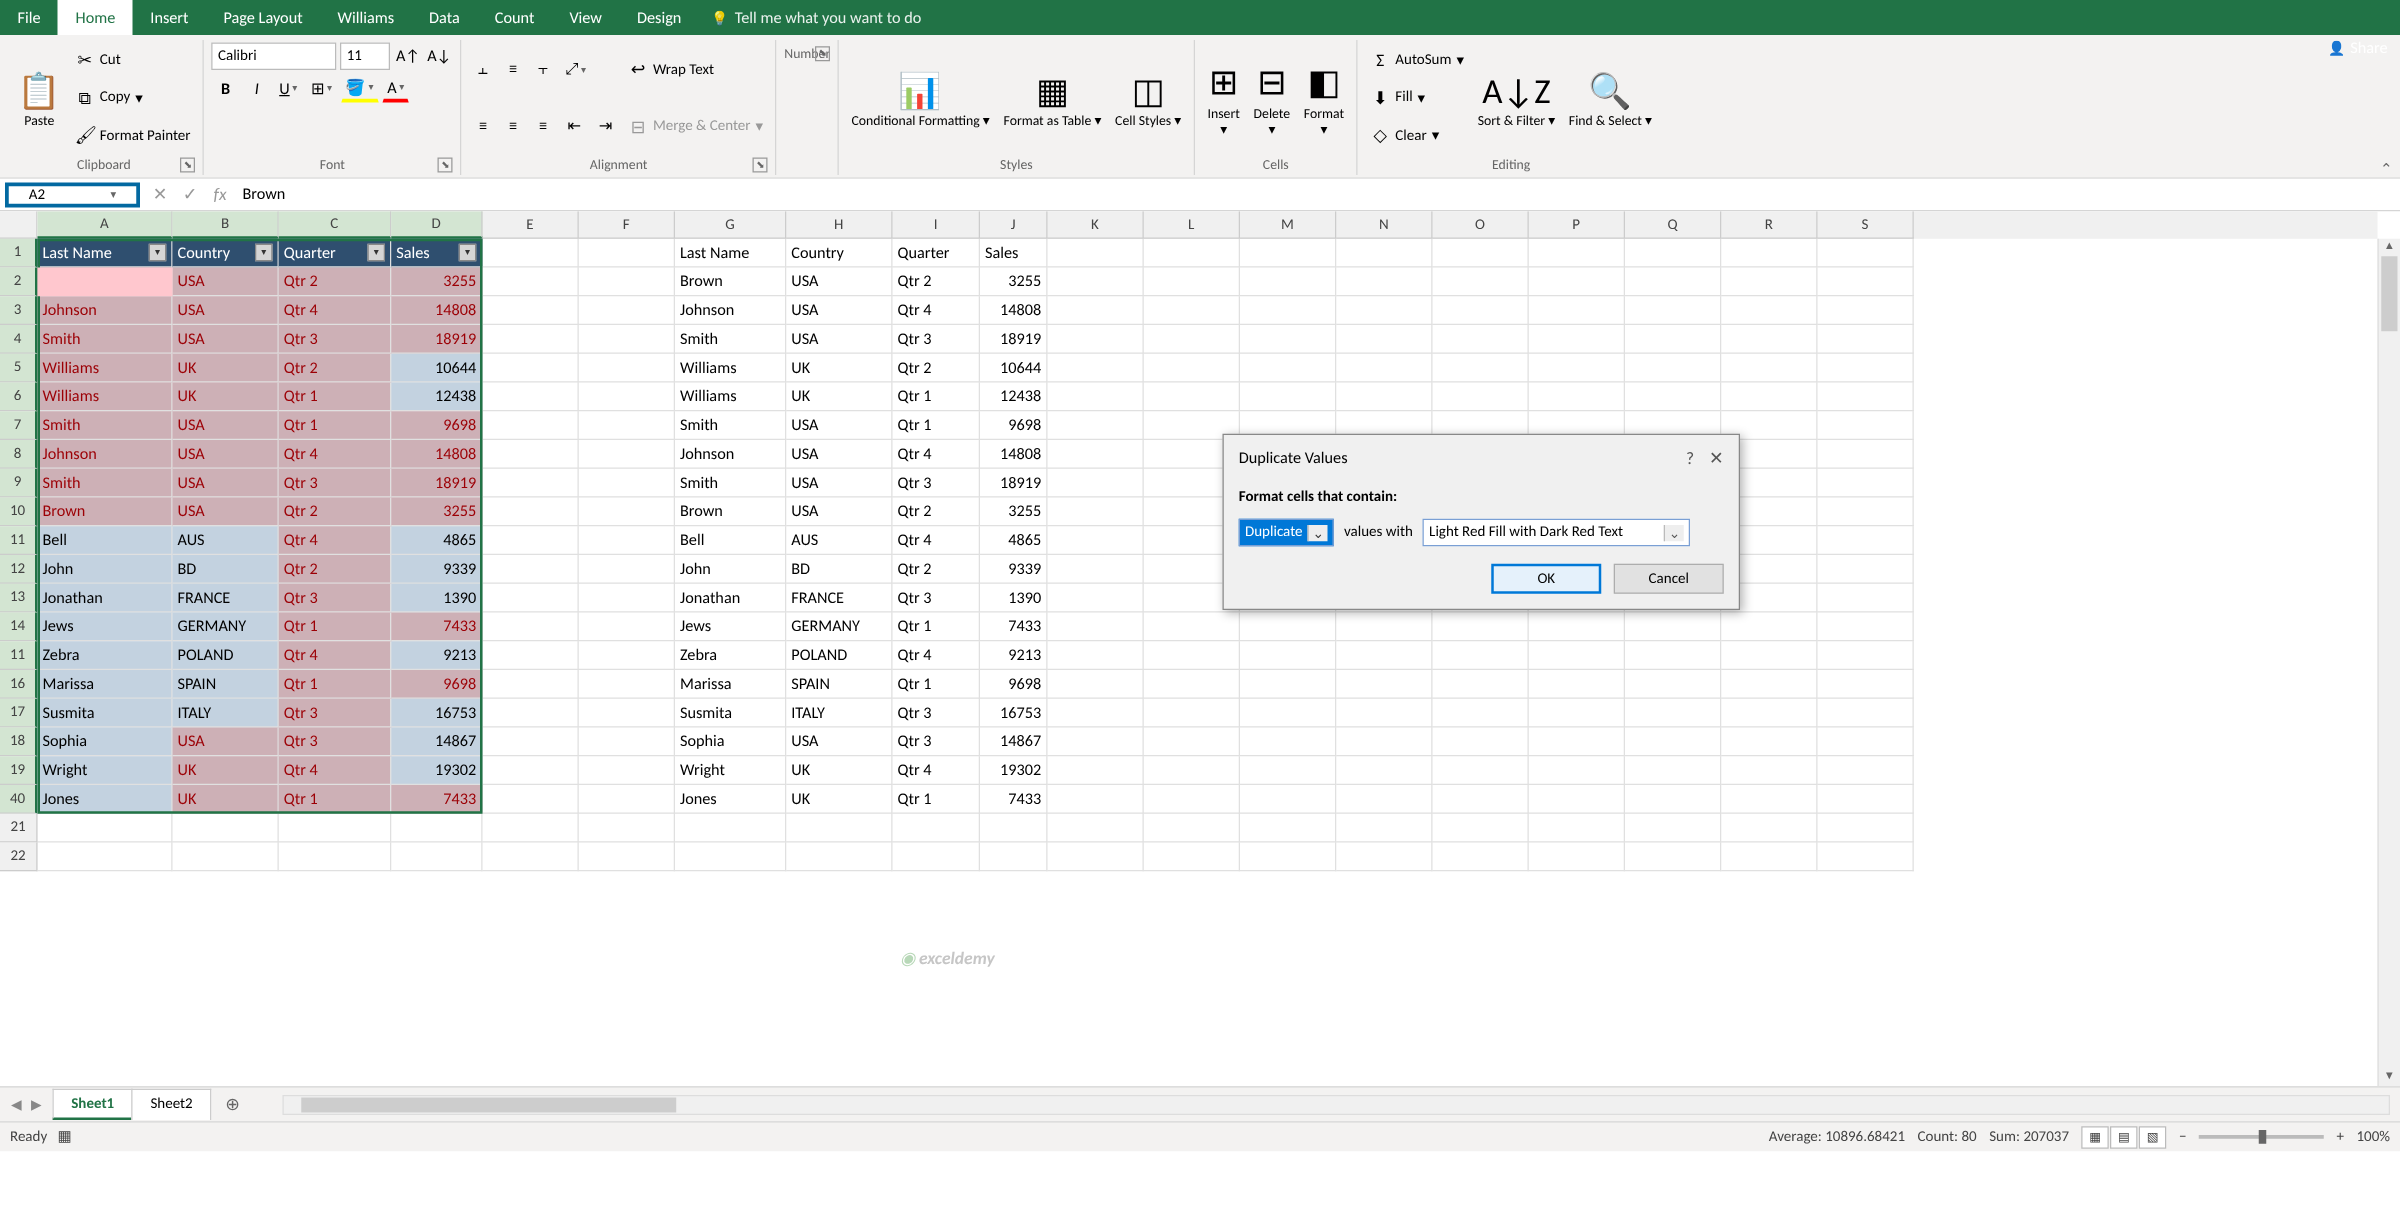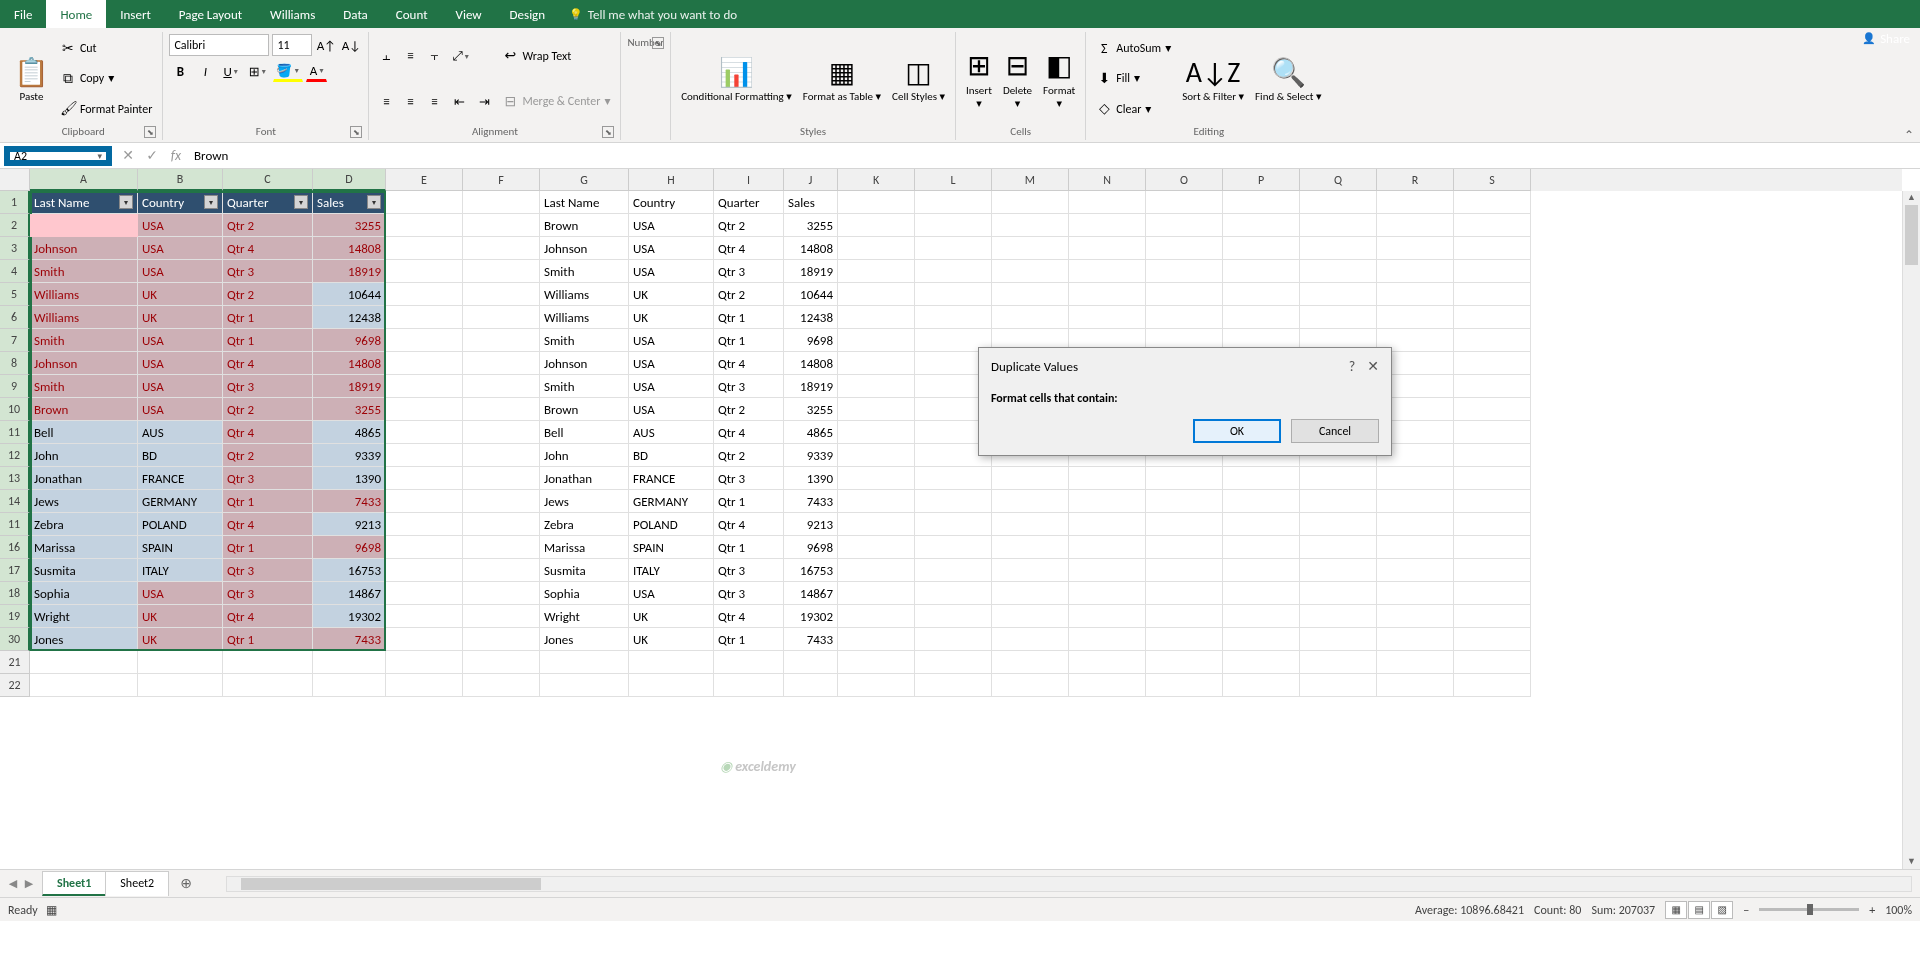--- a/index.html
+++ b/index.html
@@ -39,21 +39,21 @@
 .icon-btn.wide { width: auto; padding: 0 3px; }
 
 .align-grid { display: grid; grid-template-columns: repeat(3, 22px); gap: 2px; }
 
 .num-select { border: 1px solid #bbb; background: #fff; height: 22px; width: 130px; padding: 0 4px; font-size: 12px; }
 
 .collapse-ribbon { position: absolute; right: 6px; top: 128px; cursor: pointer; color: #666; font-size: 12px; }
 
 
 .formula-bar { height: 26px; border-bottom: 1px solid #d5d5d5; display: flex; align-items: center; background: #fff; }
-.name-box { width: 108px; border: 6px solid #0369a1; height: 20px; margin: 0 4px; padding: 0 4px; font-size: 12px; display: flex; align-items: center; justify-content: space-between; }
+.name-box { width: 108px; border: 3px solid #0369a1; height: 20px; margin: 0 4px; padding: 0 16px; font-size: 12px; display: flex; align-items: center; justify-content: space-between; }
 .name-box::after { content: "▾"; font-size: 9px; color: #666; }
 .fb-btn { width: 24px; text-align: center; color: #999; font-size: 14px; cursor: pointer; }
 .fx { font-style: italic; }
 .formula-input { flex: 1; padding: 0 6px; font-size: 13px; }
 
 
 .grid-area { position: relative; height: 700px; overflow: hidden; }
 .select-all { position: absolute; left: 0; top: 0; width: 30px; height: 22px; background: #f0f0f0; border-right: 1px solid #ccc; border-bottom: 1px solid #ccc; }
 .col-headers { position: absolute; left: 30px; top: 0; right: 18px; height: 22px; display: flex; background: #f0f0f0; }
 .col-header { border-right: 1px solid #ccc; border-bottom: 1px solid #ccc; display: flex; align-items: center; justify-content: center; font-size: 12px; color: #444; }
@@ -324,21 +324,21 @@
       <div class="row-header sel">10</div>
       <div class="row-header sel">11</div>
       <div class="row-header sel">12</div>
       <div class="row-header sel">13</div>
       <div class="row-header sel">14</div>
       <div class="row-header sel">11</div>
       <div class="row-header sel">16</div>
       <div class="row-header sel">17</div>
       <div class="row-header sel">18</div>
       <div class="row-header sel">19</div>
-      <div class="row-header sel">30</div>
+      <div class="row-header sel">40</div>
       <div class="row-header">21</div>
       <div class="row-header">22</div>
     </div>
   <div class="cells" id="cells">
       <div class="row">
         <div class="cell hdr" style="width: 108px;">
           <span>Last Name</span>
           <span class="filter">▾</span>
         </div>
         <div class="cell hdr" style="width: 85px;">
@@ -863,18 +863,27 @@
 <div class="dialog">
   <div class="dialog-title">
     <span>Duplicate Values</span>
     <div class="controls">
       <span>?</span>
       <span>✕</span>
     </div>
   </div>
   <div class="dialog-body">
     <div class="heading">Format cells that contain:</div>
+    <div class="dialog-row">
+      <div class="dlg-select focused">
+          <span>Duplicate</span>
+        </div>
+      <span>values with</span>
+      <div class="dlg-select wide">
+          <span>Light Red Fill with Dark Red Text</span>
+        </div>
+    </div>
     <div class="dialog-buttons">
       <button class="dlg-btn primary">OK</button>
       <button class="dlg-btn">Cancel</button>
     </div>
   </div>
 </div>
 
 </body></html>

